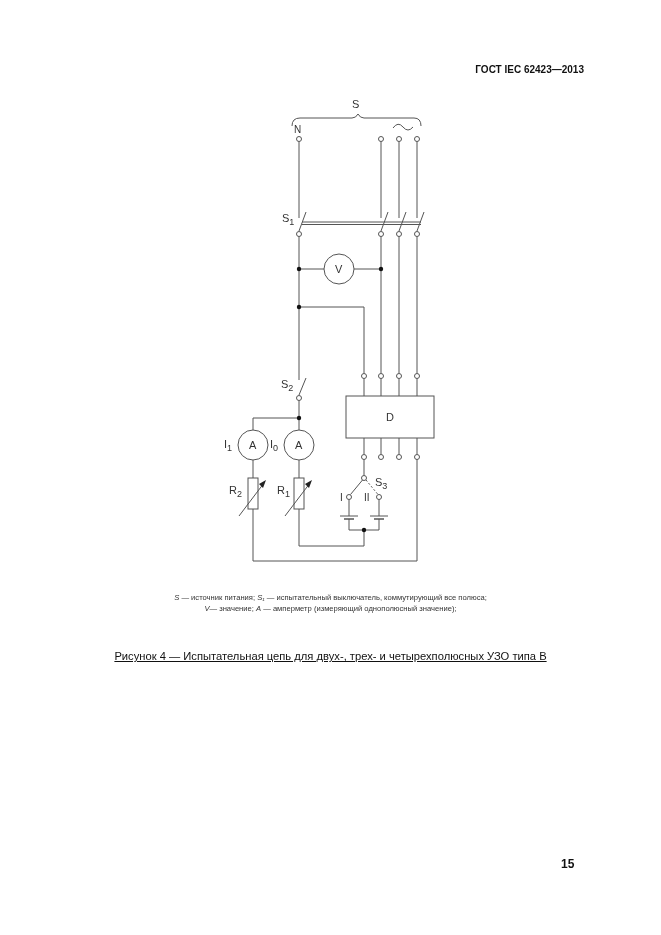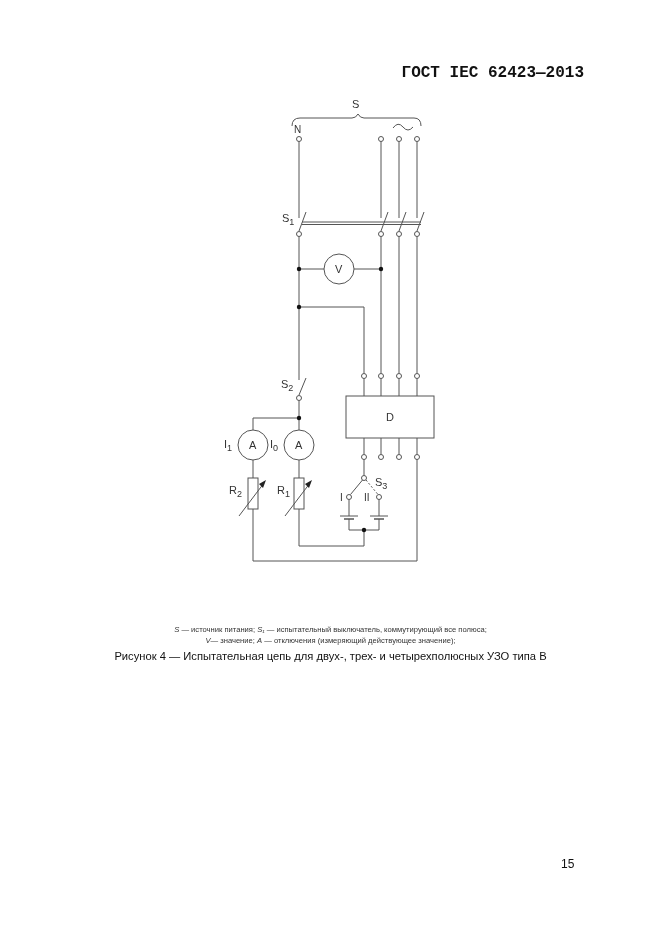--- a/index.html
+++ b/index.html
@@ -1,37 +1,37 @@
 <!DOCTYPE html>
 <html><head>
   <meta charset="utf-8">
   <style>
     html, body { margin: 0; padding: 0; }
     body {
       width: 661px; height: 935px; background: #ffffff; position: relative; overflow: hidden;
       font-family: "Liberation Sans", sans-serif; color: #111;
     }
     .header {
-      position: absolute; top: 64px; right: 77px; font-weight: bold; font-size: 16px;
-      font-family: Liberation Mono, monospace;
+      position: absolute; top: 64px; right: 77px; font-weight: bold; font-size: 10px;
+      font-family: Liberation Sans, sans-serif;
     }
     .diagram { position: absolute; left: 0; top: 0; }
     .legend {
       position: absolute; top: 592px; left: 40px; width: 581px; text-align: center;
-      font-size: 7.6px; line-height: 11px; color: #333; margin-top: 32px;
+      font-size: 7.6px; line-height: 11px; color: #333;
     }
     .legend .line { display: block; }
     .legend i { font-style: italic; }
     .caption {
       position: absolute; top: 650px; left: 60px; width: 541px; text-align: center;
       font-size: 11.2px; line-height: 13.4px; color: #111;
     }
-    .caption .line { display: block; }
+    .caption .line { display: block; text-decoration: underline; }
     .page-number {
-      position: absolute; top: 857px; left: 561px; font-weight: normal; font-size: 12px; text-align: center;
+      position: absolute; top: 857px; left: 561px; font-weight: bold; font-size: 12px; text-align: center;
     }
     svg text { font-family: "Liberation Sans", sans-serif; fill: #333; }
   </style>
 </head>
 <body>
 
 <div class="header">ГОСТ IEC 62423—2013</div>
 
 <svg class="diagram" width="661" height="935" viewBox="0 0 661 935" xmlns="http://www.w3.org/2000/svg">
   <g stroke="#555" stroke-width="1" fill="none">
@@ -172,20 +172,20 @@
 
     <text x="386" y="421">D</text>
 
     <text x="340" y="501" font-size="10">I</text>
     <text x="364" y="501" font-size="10">II</text>
   </g>
 </svg>
 
 <div class="legend">
   <span class="line"><i>S</i><span> — источник питания; </span><i>S</i><i>₁</i><span> — испытательный выключатель, коммутирующий все полюса;</span></span>
-  <span class="line"><i>V</i><span>— значение; </span><i>A</i><span> — отключения (измеряющий действующее значение);</span></span>
+  <span class="line"><i>V</i><span>— значение; </span><i>A</i><span> — амперметр (измеряющий однополюсный значение);</span></span>
 </div>
 
 <div class="caption">
   <span class="line">Рисунок 4 — Испытательная цепь для двух-, трех- и четырехполюсных УЗО типа B</span>
 </div>
 
 <div class="page-number">15</div>
 
 </body></html>

